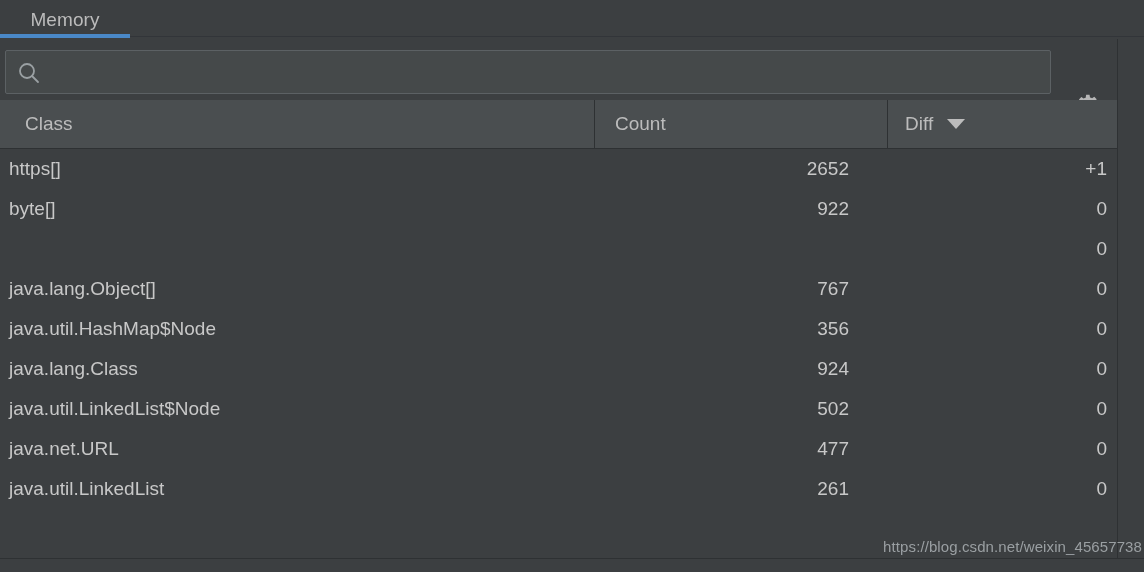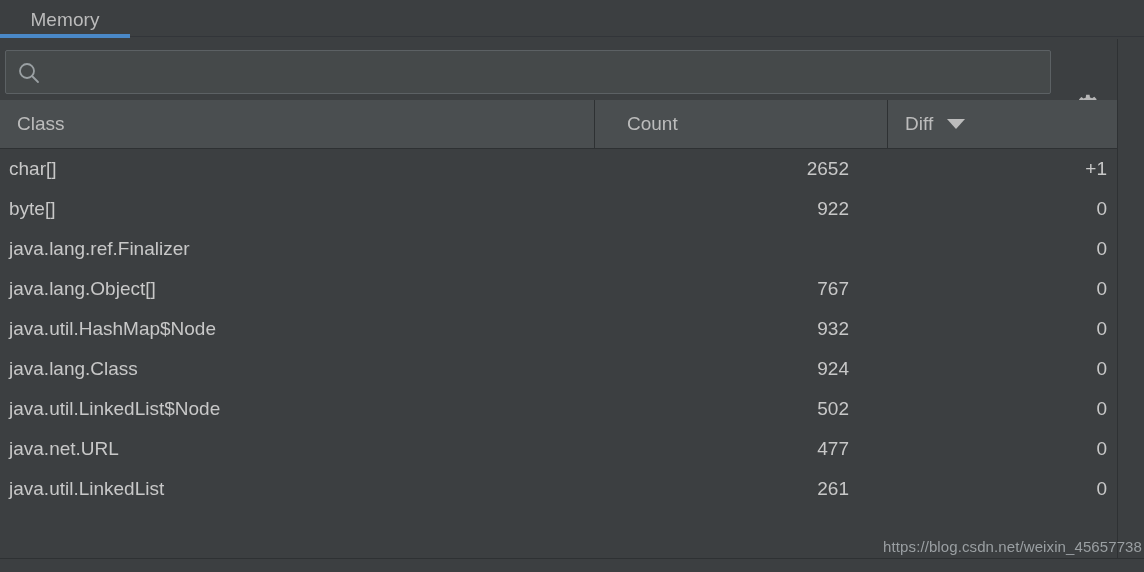--- a/index.html
+++ b/index.html
@@ -121,22 +121,22 @@
   .th {
     position: absolute;
     top: 0;
     height: 48px;
     display: flex;
     align-items: center;
     color: #bcbcbc;
     font-size: 19px;
     cursor: default;
   }
-  .th-class { left: 0; width: 593px; padding-left: 17px; }
-  .th-count { left: 594px; width: 262px; padding-left: 32px;
+  .th-class { left: 0; width: 593px; padding-left: 25px; }
+  .th-count { left: 594px; width: 262px; padding-left: 20px;
               border-left: 1px solid #2e3133; }
   .th-diff  { left: 847px; width: 260px; padding-left: 17px;
               border-left: 1px solid #2e3133; margin-left: 40px; }
   .sort-arrow {
     margin-left: 14px;
     width: 0; height: 0;
     border-left: 9px solid transparent;
     border-right: 9px solid transparent;
     border-top: 10px solid #bcbcbc;
   }
@@ -255,41 +255,40 @@
         <span>Count</span>
       </div>
       <div class="th th-diff">
         <span>Diff</span>
         <span class="sort-arrow"></span>
       </div>
     </div>
 
     <div class="tbody" id="tbody">
         <div class="row">
-          <div class="cell c-class">char[]</div>
+          <div class="cell c-class">https[]</div>
           <div class="cell c-count">2652</div>
           <div class="cell c-diff">+1</div>
         </div>
         <div class="row">
           <div class="cell c-class">byte[]</div>
           <div class="cell c-count">922</div>
           <div class="cell c-diff">0</div>
         </div>
         <div class="row">
-          <div class="cell c-class">java.lang.ref.Finalizer</div>
           <div class="cell c-diff">0</div>
         </div>
         <div class="row">
           <div class="cell c-class">java.lang.Object[]</div>
           <div class="cell c-count">767</div>
           <div class="cell c-diff">0</div>
         </div>
         <div class="row">
           <div class="cell c-class">java.util.HashMap$Node</div>
-          <div class="cell c-count">932</div>
+          <div class="cell c-count">356</div>
           <div class="cell c-diff">0</div>
         </div>
         <div class="row">
           <div class="cell c-class">java.lang.Class</div>
           <div class="cell c-count">924</div>
           <div class="cell c-diff">0</div>
         </div>
         <div class="row">
           <div class="cell c-class">java.util.LinkedList$Node</div>
           <div class="cell c-count">502</div>

